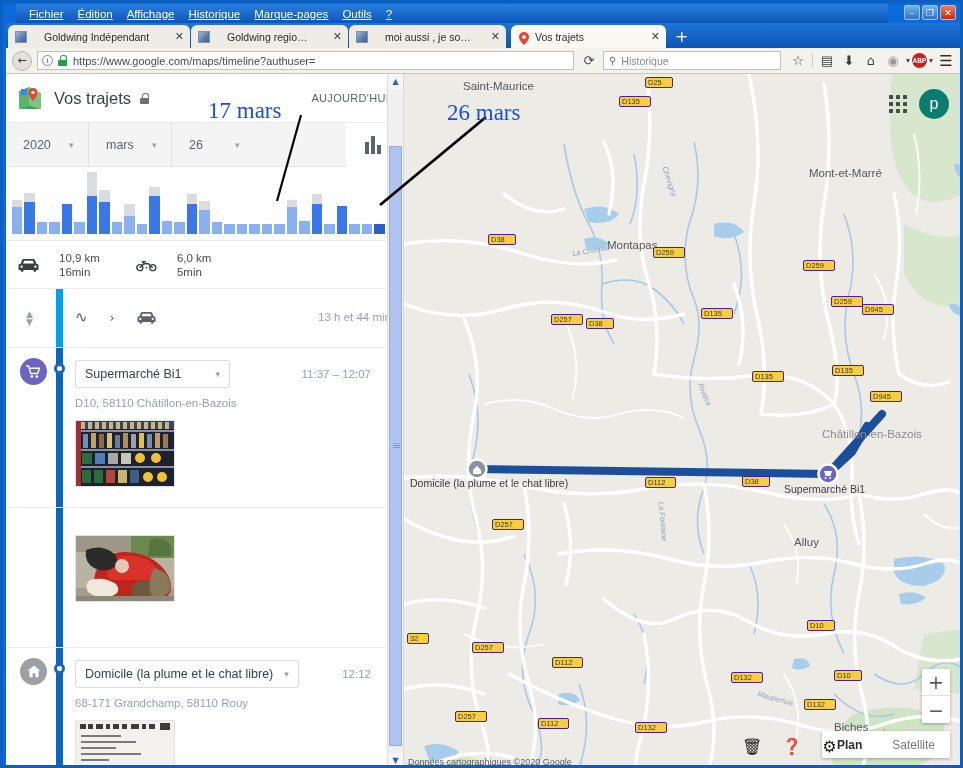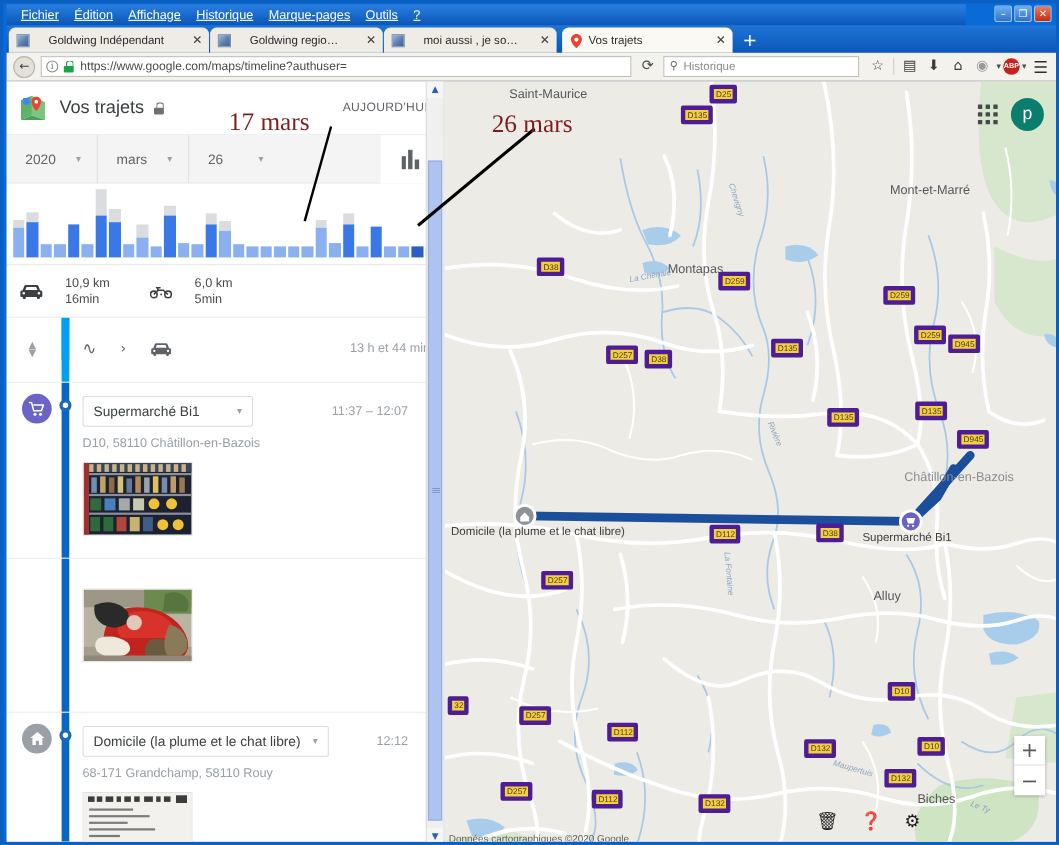--- a/index.html
+++ b/index.html
@@ -15,21 +15,21 @@
   #window {
     position: absolute; left: 0; top: 0;
     width: 963px; height: 768px;
     background: #0a6bd8;
     border: 3px solid #0a5fc0;
     overflow: hidden;
   }
 
   
   #menubar {
-    position: absolute; left: 3px; top: 1px;
+    position: absolute; left: 13px; top: 1px;
     width: 872px; height: 19px;
     background: linear-gradient(to bottom,#2a7fe0,#0a56b8);
     display: flex; align-items: center;
     padding-left: 6px;
   }
   .menu-item {
     color: #ffffff;
     font-size: 11.5px;
     padding: 1px 7px;
     white-space: nowrap;
@@ -216,24 +216,24 @@
     white-space: nowrap;
     font-family: "Liberation Sans", sans-serif;
   }
   .mlabel.town { font-size: 11.5px; color: #55575a; }
   .mlabel.water {
     font-size: 7.5px; color: #8fa5c0; font-style: italic;
   }
   .shield {
     position: absolute;
     background: #f6cf3f;
-    border: 4px solid #4c1d95;
+    border: 1px solid #4c1d95;
     border-radius: 2px;
     font-size: 7.5px; color: #3f3a26;
-    padding: 0px 1px 0px 2px;
+    padding: 0px 10px 0px 2px;
     line-height: 9px;
     white-space: nowrap;
     font-family: "Liberation Sans", sans-serif;
   }
   
   #gridmenu {
     position: absolute; right: 56px; top: 21px;
     width: 18px; height: 18px;
     display: grid; grid-template-columns: repeat(3,4px);
     grid-template-rows: repeat(3,4px); gap: 3px;
@@ -275,21 +275,21 @@
   .mapbtn { font-size: 16px; color: #1b1b1b; font-family: "DejaVu Sans", sans-serif; }
   #attrib {
     position: absolute; left: 4px; bottom: 1px;
     font-size: 9px; color: #5f5f5f;
   }
 
   
   .annot {
     position: absolute;
     font-family: "Liberation Serif", serif;
-    font-size: 23px; color: #7f1d1d;
+    font-size: 23px; color: #1d4ed8;
     white-space: nowrap;
     z-index: 60;
   }
   #annot-lines { position: absolute; left:0; top:0; z-index: 59; pointer-events:none;}
 
   
   #panel {
     position: absolute; left: 0; top: 0;
     width: 398px; height: 694px;
     background: #ffffff;
@@ -695,20 +695,24 @@
           <i></i>
           <i></i>
       </div>
       <div id="avatar">p</div>
 
       <div id="zoomctl">
         <div>+</div>
         <div>−</div>
       </div>
 
+      <div id="maptypes">
+        <div class="sel">Plan</div>
+        <div>Satellite</div>
+      </div>
 
       <div id="mapbtns">
         <span class="mapbtn">🗑</span>
         <span class="mapbtn">❓</span>
         <span class="mapbtn">⚙</span>
       </div>
 
       <div id="attrib">Données cartographiques ©2020 Google</div>
     </div>
 

